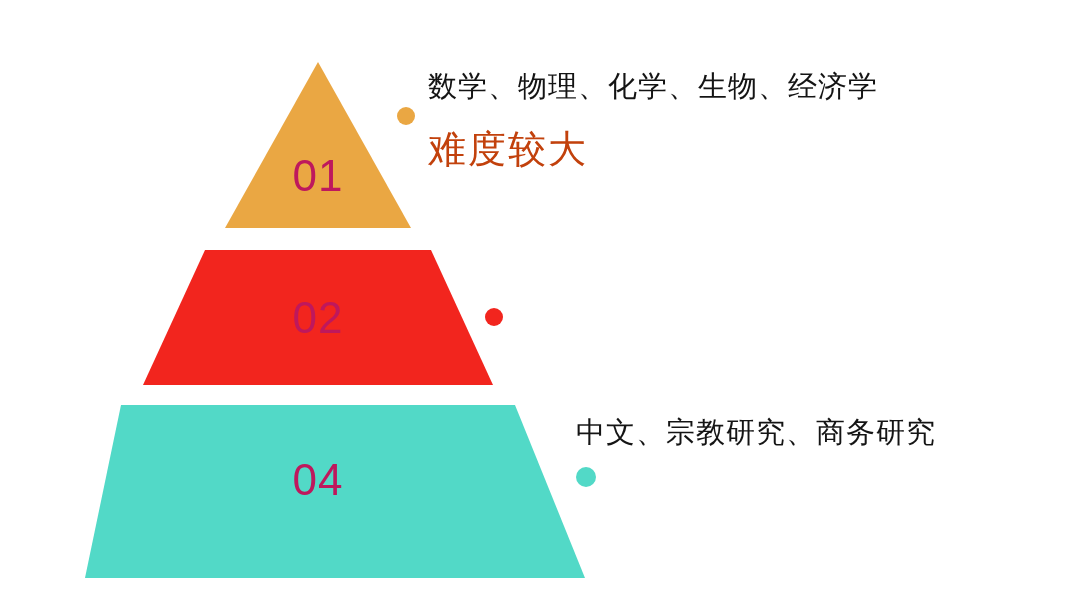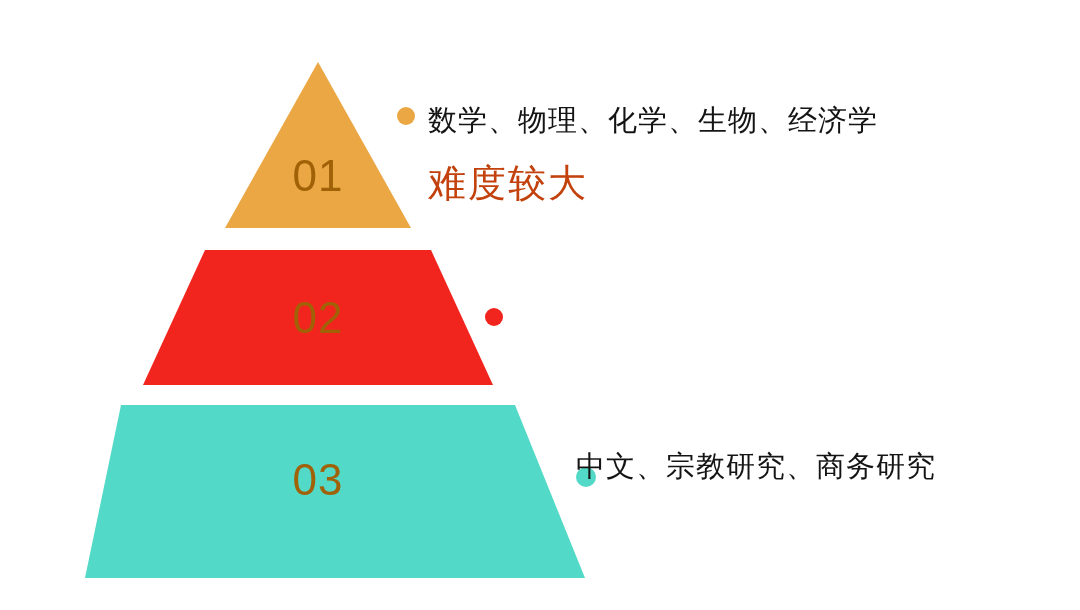--- a/index.html
+++ b/index.html
@@ -16,30 +16,29 @@
     overflow: hidden;
   }
   .pyramid-svg {
     position: absolute;
     left: 0;
     top: 0;
   }
   .tier-number {
     position: absolute;
     transform: translateX(-50%);
-    color: #a16207;
+    color: #be185d;
     font-size: 44px;
     line-height: 1;
     letter-spacing: 1px;
     font-weight: 400;
   }
   .annotation {
     position: absolute;
     white-space: nowrap;
-    margin-top: 34px;
   }
   .annotation .subjects {
     font-size: 29px;
     color: #141414;
     line-height: 1.15;
     letter-spacing: 1px;
   }
   .annotation .difficulty {
     margin-top: 26px;
     font-size: 38px;
@@ -68,21 +67,21 @@
 
     <polygon points="121,405 515,405 585,578 85,578" fill="#52D9C7"></polygon>
 
     <circle cx="406" cy="116" r="9" fill="#EAA743"></circle>
     <circle cx="494" cy="317" r="9" fill="#F2251E"></circle>
     <circle cx="586" cy="477" r="10" fill="#52D9C7"></circle>
   </svg>
 
   <div class="tier-number n1">01</div>
   <div class="tier-number n2">02</div>
-  <div class="tier-number n3">03</div>
+  <div class="tier-number n3">04</div>
 
   <div class="annotation tier-1">
     <div class="subjects">数学、物理、化学、生物、经济学</div>
     <div class="difficulty">难度较大</div>
   </div>
 
   <div class="annotation tier-2">
   </div>
 
   <div class="annotation tier-3">

